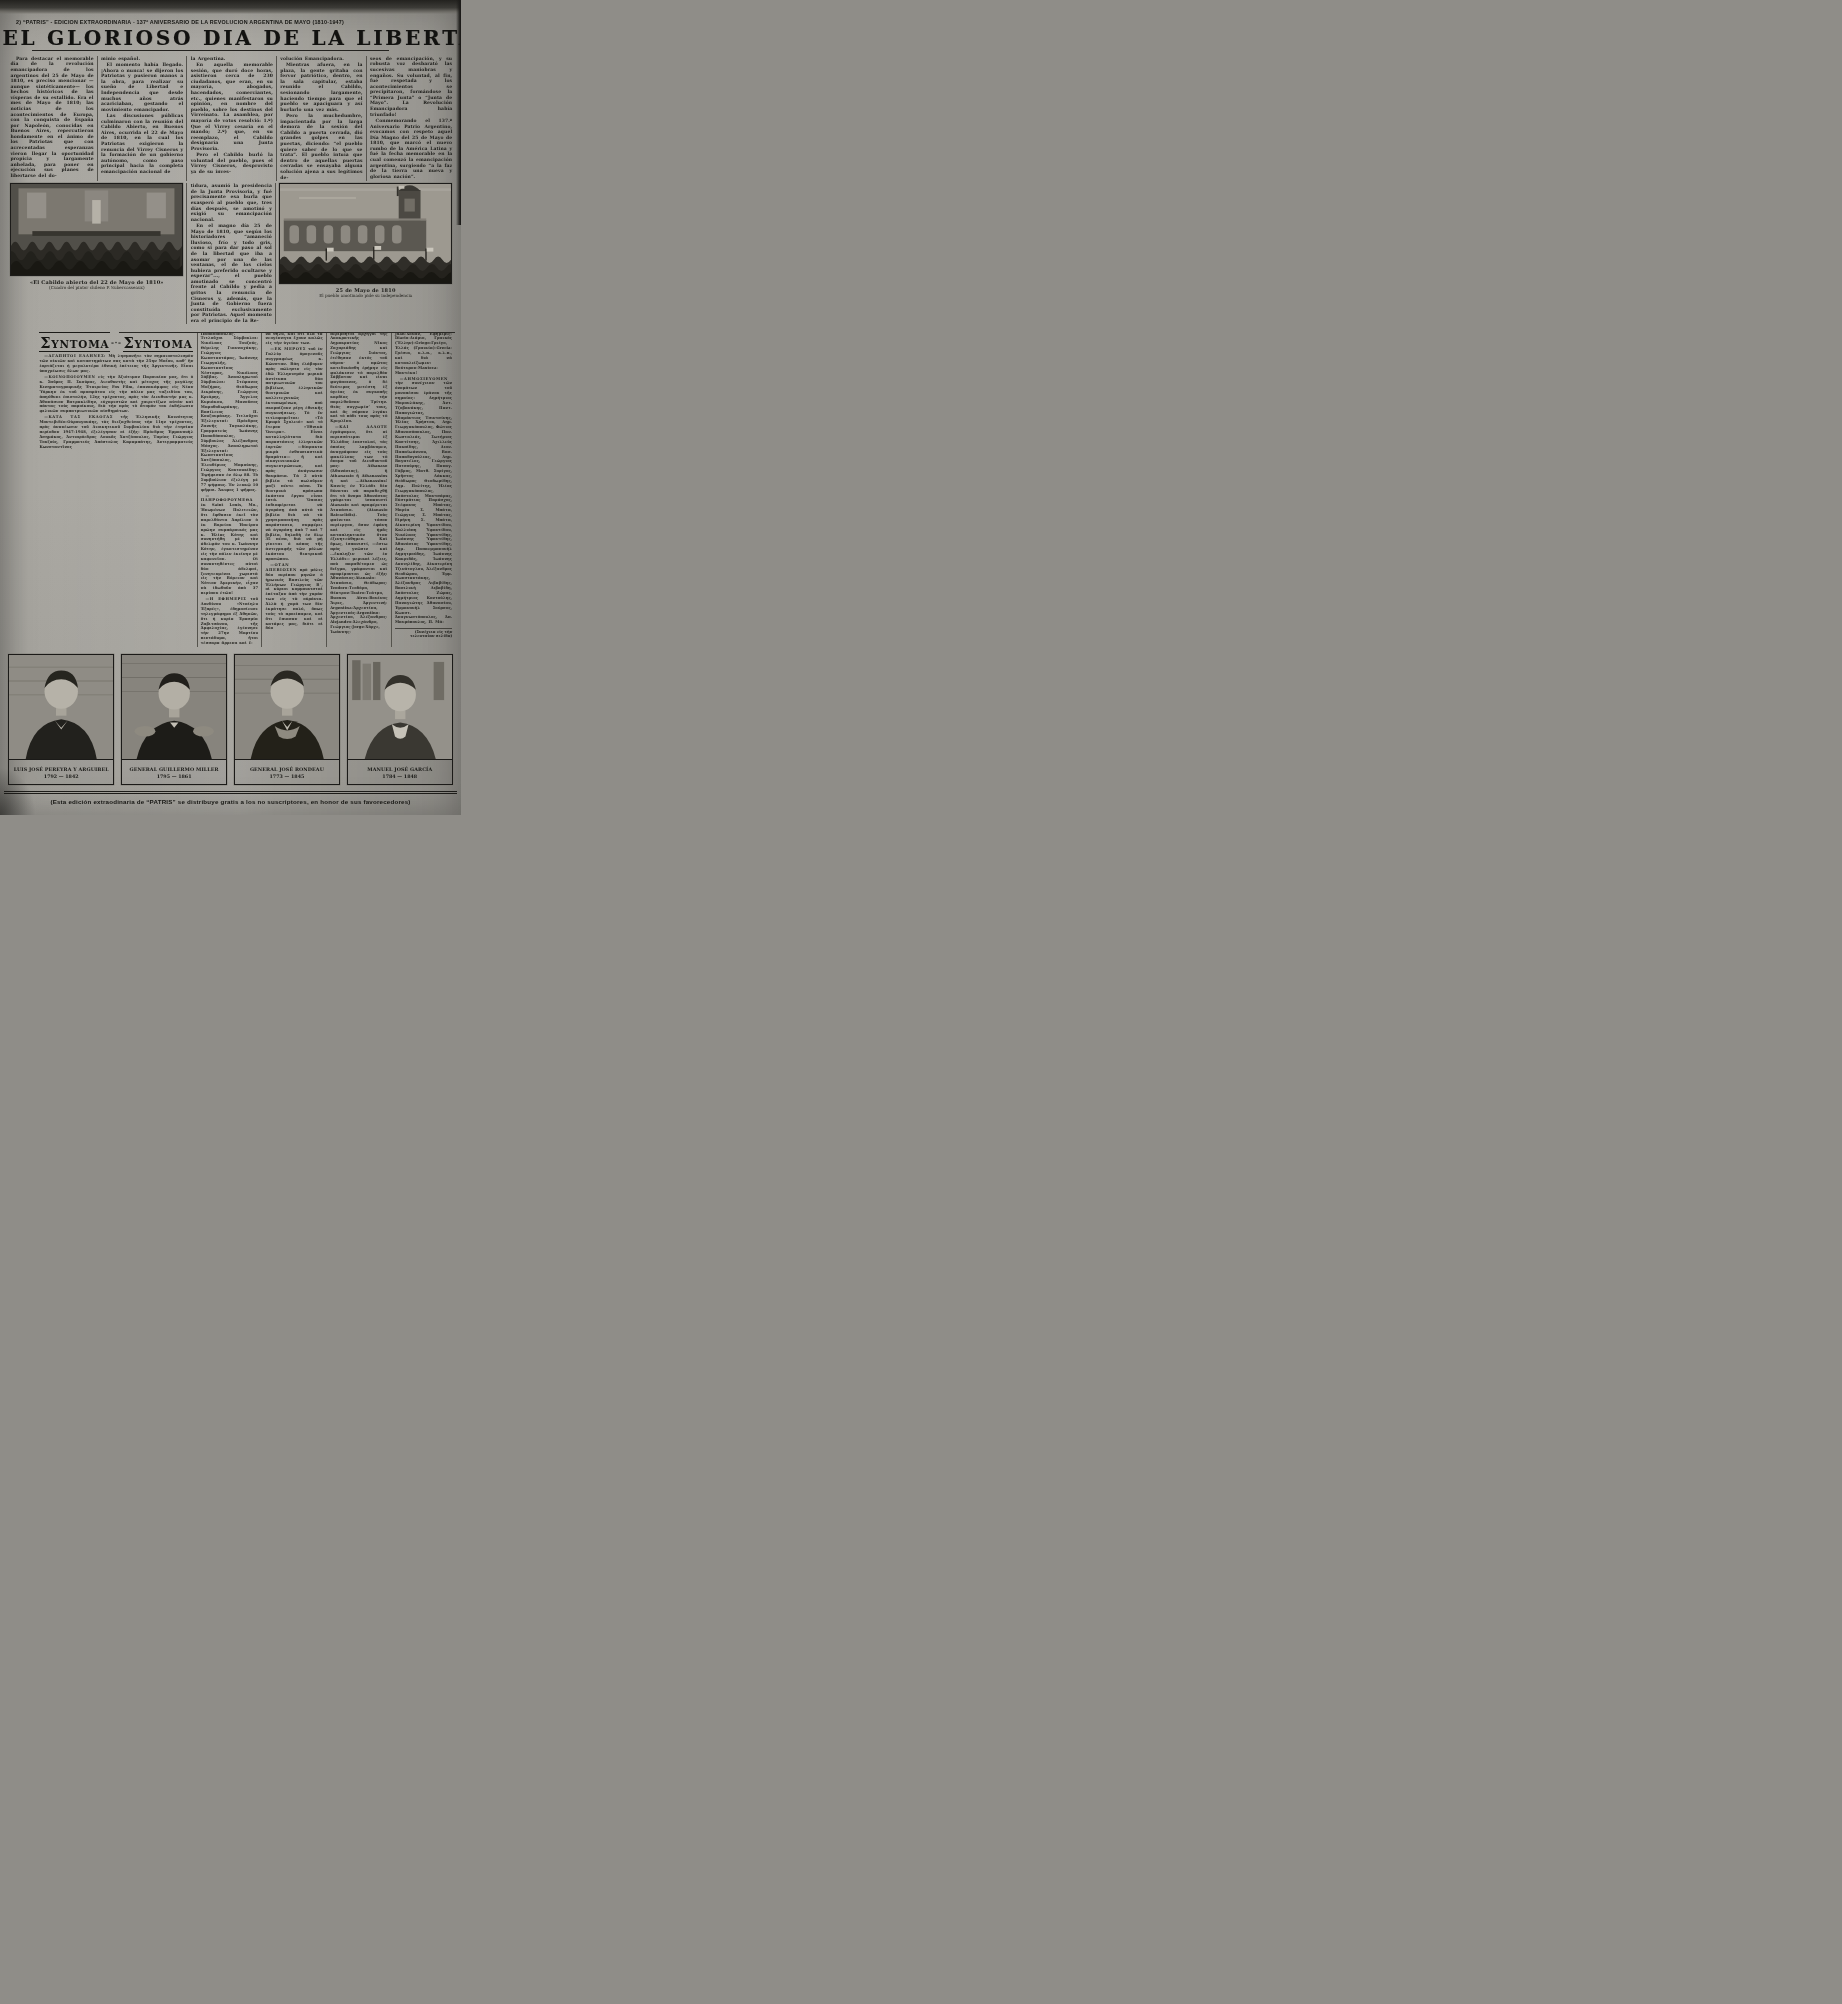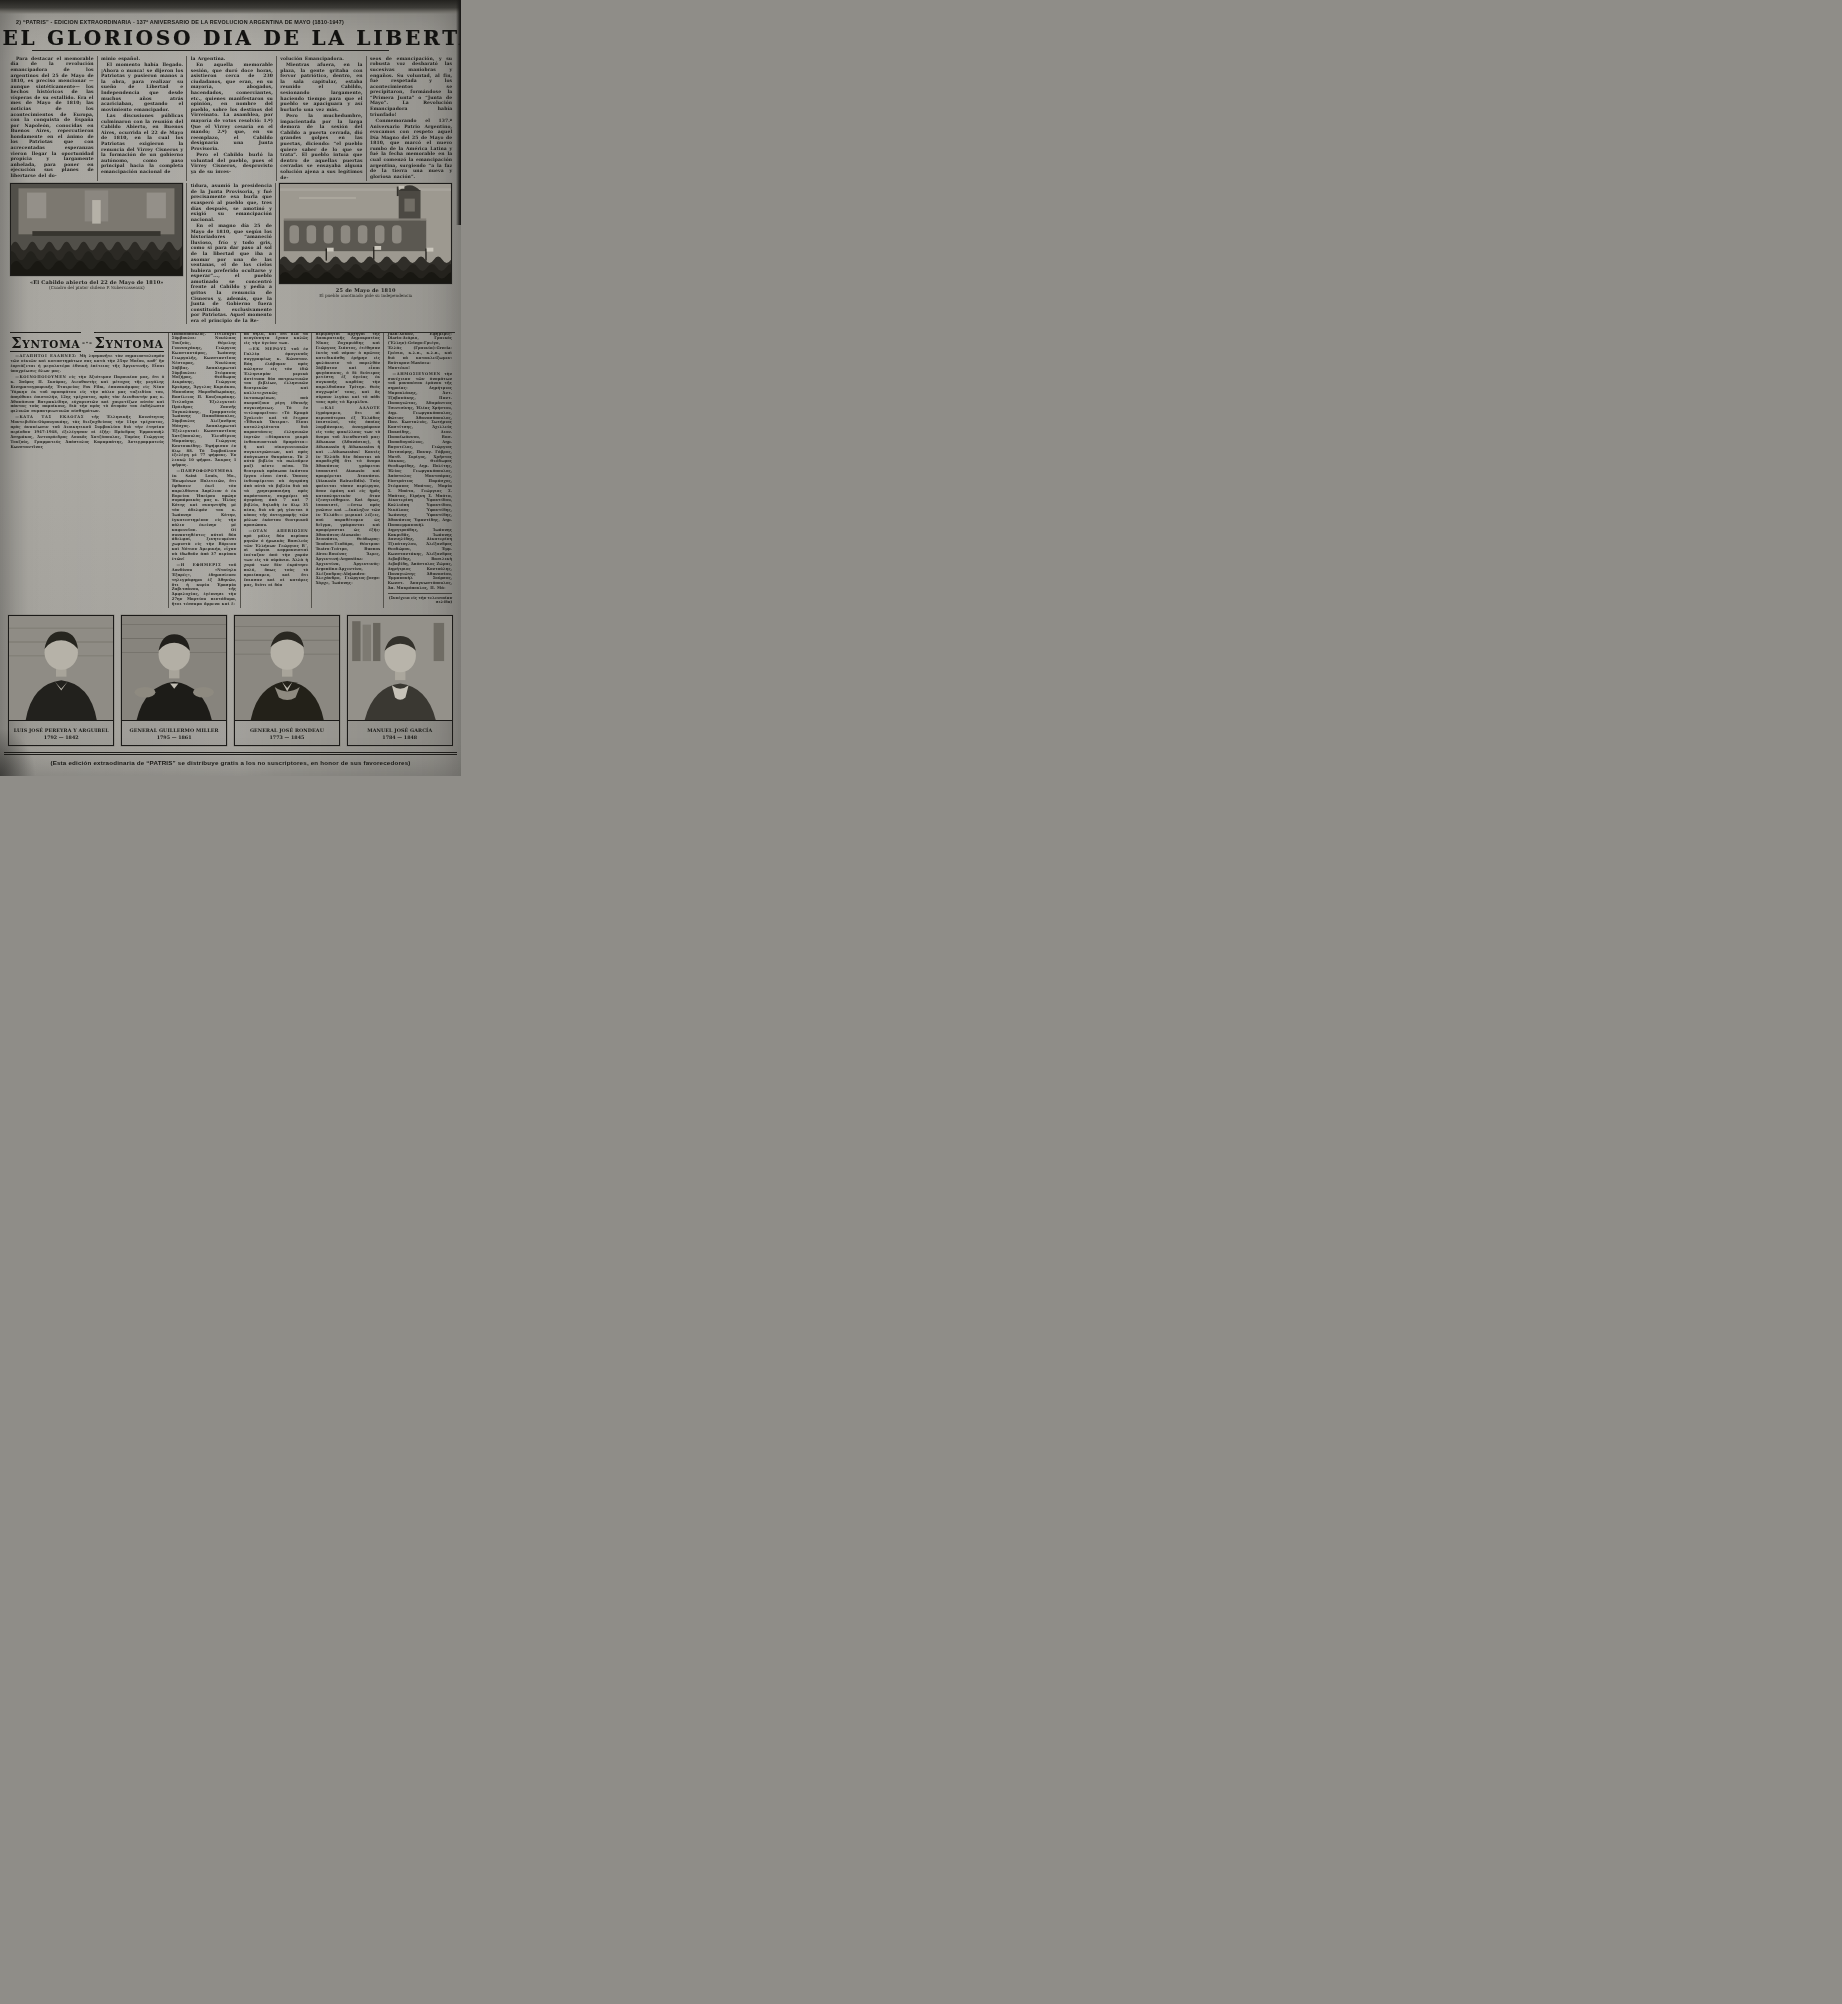--- a/index.html
+++ b/index.html
@@ -66,21 +66,21 @@
   figure{margin:0;padding:0 3.2px;}
   .photo-frame{border:0.8px solid #1d1c1a;background:#55534e;box-shadow:0 0 0 0.4px #77756f;}
   .photo-frame svg{display:block;width:100%;}
   figcaption{padding-top:2.4px;text-align:center;}
   .cap-main{font-size:5px;font-weight:bold;letter-spacing:0.2px;color:#1b1b18;}
   .cap-sub{font-size:4.2px;margin-top:0.8px;color:#24241f;}
   
   .syntoma{
     position:relative;
     display:grid;grid-template-columns:repeat(5,1fr);
-    margin-top:5.6px;padding:0 5.6px 2.4px 7.2px;
+    margin-top:5.6px;padding:0 5.6px 2.4px 7.2px;margin-left:29px;
   }
   .syntoma::before{content:"";position:absolute;top:0;left:calc(20% + 4px);right:5.6px;border-top:0.8px solid #2a2925;}
   .syntoma .gcol{padding:0 3.2px;}
   .syntoma .gcol + .gcol{border-left:0.4px solid #55534d;}
   .syn-title{
     font-family:"DejaVu Serif", serif;font-weight:bold;font-size:10.4px;
     letter-spacing:0.8px;white-space:nowrap;color:#14141   2;
     padding:0.8px 0 2.4px 0;color:#151512;
   }
   .syn-word{display:inline-block;border-top:1.2px double #1c1b18;border-bottom:1.2px double #1c1b18;padding:0.4px 0.8px;}

